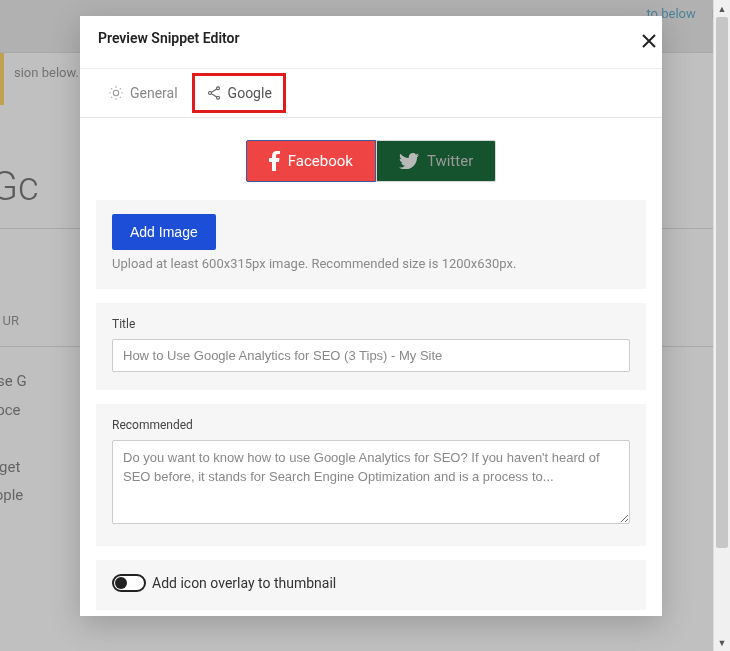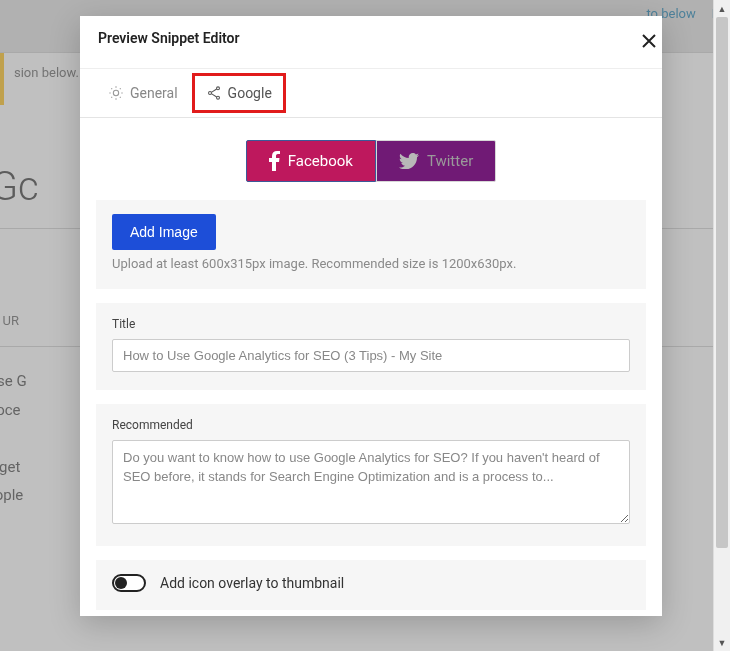--- a/index.html
+++ b/index.html
@@ -122,27 +122,27 @@
     display: flex;
     align-items: center;
     gap: 8px;
     padding: 0 22px;
     height: 42px;
     font-size: 15px;
     border: 1px solid #d7d7d7;
     cursor: pointer;
   }
   .pt-fb {
-    background: #be185d;
+    background: #ef4444;
     color: #fff;
     border-color: #3b5998;
     border-radius: 2px 0 0 2px;
   }
   .pt-tw {
-    background: #701a75;
+    background: #14532d;
     color: #9a9a9a;
     border-radius: 0 2px 2px 0;
   }
   .panel {
     background: #f6f6f6;
     padding: 14px 16px 18px 16px;
     margin-bottom: 14px;
   }
   .add-img-btn {
     background: #1d4ed8;
@@ -171,21 +171,21 @@
     padding: 8px 10px;
     font-size: 13px;
     color: #888;
     font-family: Liberation Sans, sans-serif;
     background: #fff;
   }
   .textarea { height: 84px; resize: both; line-height: 1.45; }
   .toggle-row {
     display: flex;
     align-items: center;
-    gap: 14px;
+    gap: 6px;
   }
   .toggle {
     width: 34px;
     height: 18px;
     border: 2px solid #222;
     border-radius: 10px;
     position: relative;
     background: #fff;
     cursor: pointer;
   }

